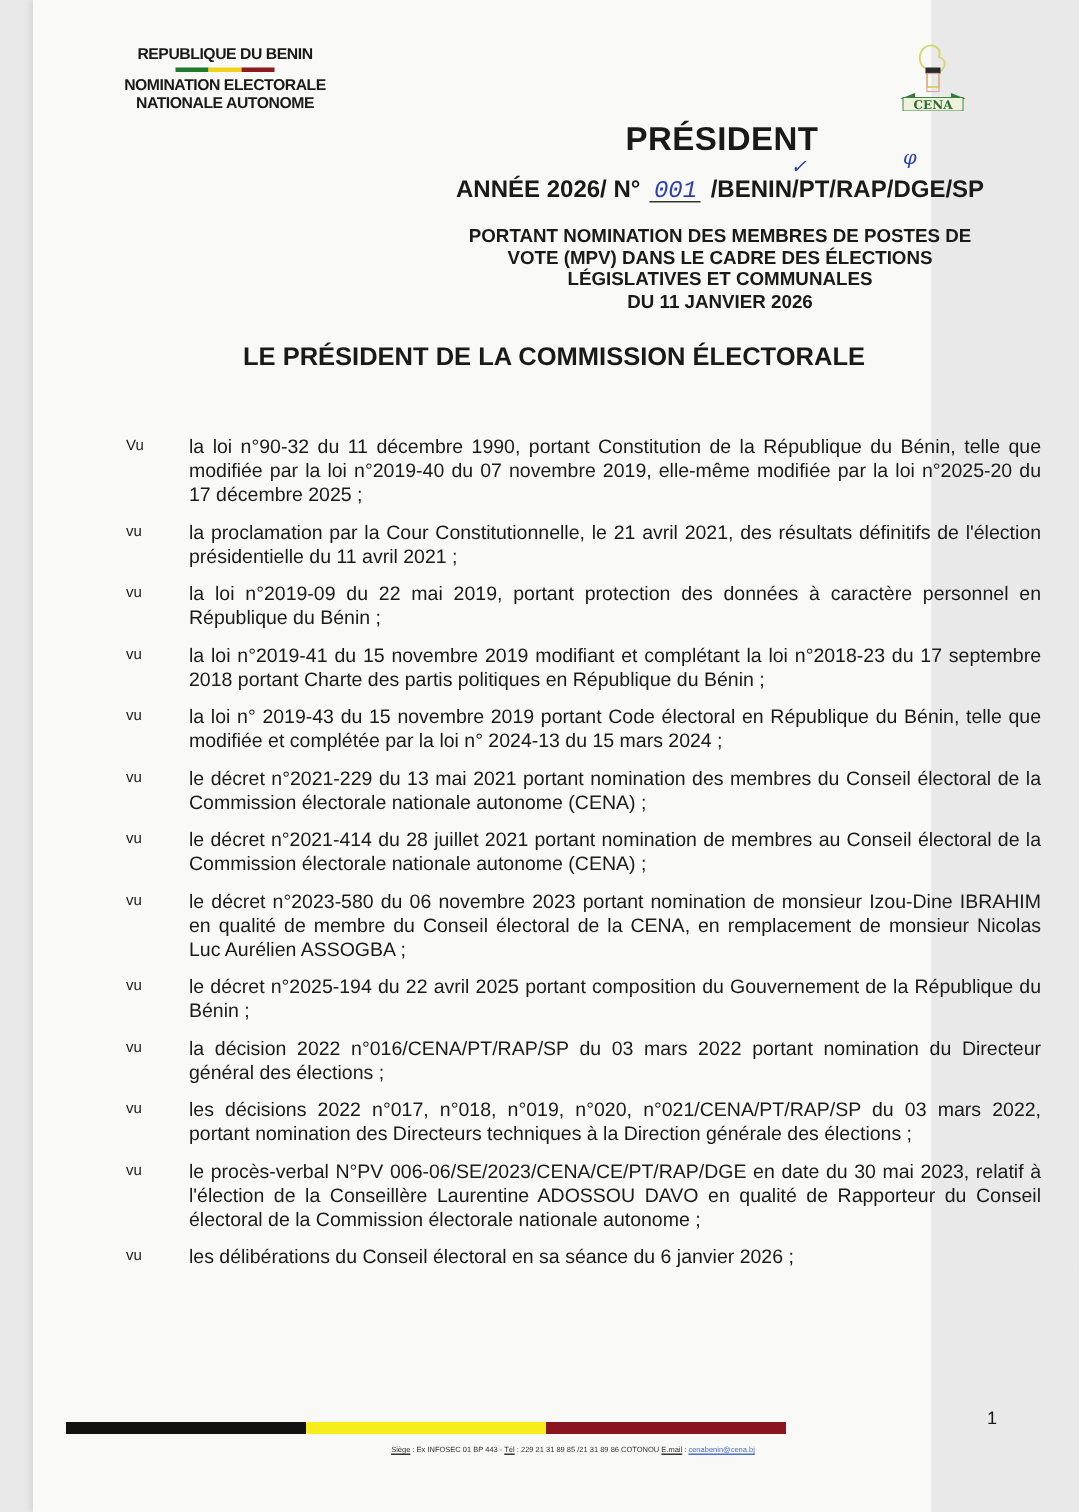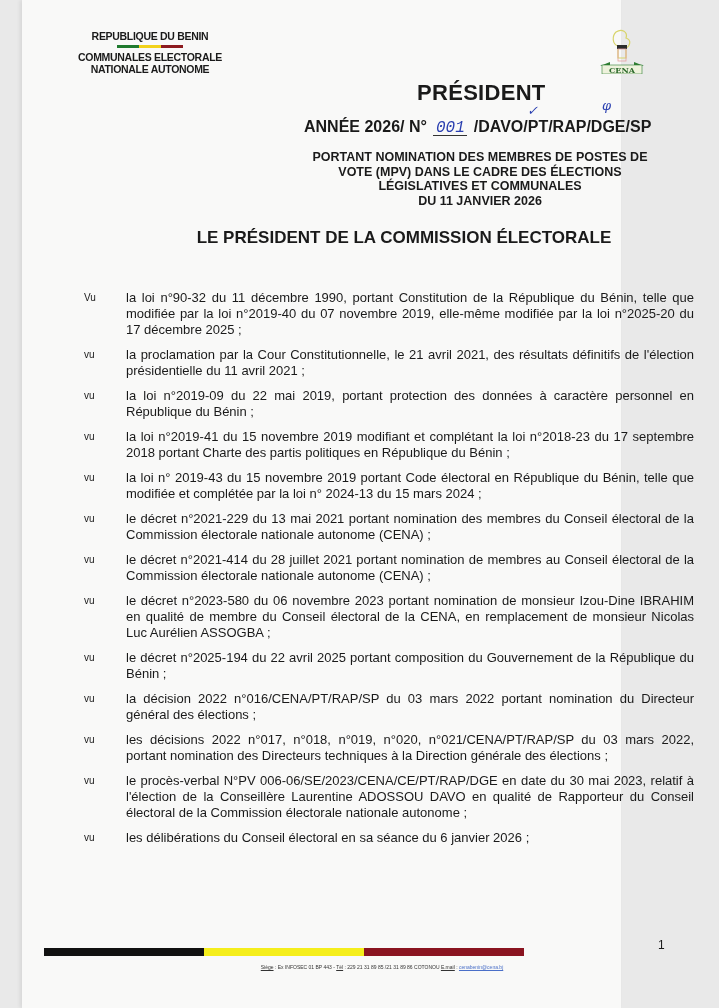--- a/index.html
+++ b/index.html
@@ -92,24 +92,24 @@
       left: 258px;
       top: 150px;
       width: 400px;
       text-align: center;
       font-weight: bold;
       font-size: 12.5px;
       line-height: 14.5px;
     }
     .president {
       position: absolute;
-      left: 152px;
+      left: 140px;
       top: 228px;
       width: 460px;
-      text-align: center;
+      text-align: left;
       font-weight: bold;
       font-size: 17px;
       line-height: 20px;
     }
     .visas {
       position: absolute;
       left: 62px;
       top: 290px;
       width: 610px;
     }
@@ -169,21 +169,21 @@
 
 <div class="page">
 
   <div class="header-left">
     <div>REPUBLIQUE DU BENIN</div>
     <div class="flag-line">
       <span style="background:#1f7a2e"></span>
       <span style="background:#f2d21b"></span>
       <span style="background:#8c1a1f"></span>
     </div>
-    <div>COMMUNALES ELECTORALE</div>
+    <div>NOMINATION ELECTORALE</div>
     <div>NATIONALE AUTONOME</div>
   </div>
 
   <svg class="logo" viewBox="0 0 60 46">
     <path d="M24 4 C30 0 36 4 34 10 C40 12 38 18 34 20 L34 30 L26 30 L26 18 C20 16 20 8 24 4 Z" fill="none" stroke="#d8d46a" stroke-width="1.2"></path>
     <rect x="25" y="17" width="10" height="4" fill="#2b2b2b"></rect>
     <rect x="26" y="21" width="8" height="12" fill="none" stroke="#e3a0a0" stroke-width="0.8"></rect>
     <path d="M8 38 L18 34 L18 38 Z" fill="#2e7d32"></path>
     <path d="M52 38 L42 34 L42 38 Z" fill="#2e7d32"></path>
     <rect x="10" y="37" width="40" height="9" fill="#eef2dc" stroke="#2e7d32" stroke-width="0.6"></rect>
@@ -191,21 +191,21 @@
   </svg>
 
   <span class="handwriting" style="left:505px; top:103px;">✓</span>
   <span class="handwriting" style="left:580px; top:98px;">φ</span>
 
   <div class="title">PRÉSIDENT</div>
 
   <div class="decision-no">
     <span>ANNÉE 2026/ N°</span>
     <span class="num">001</span>
-    <span>/DAVO/PT/RAP/DGE/SP</span>
+    <span>/BENIN/PT/RAP/DGE/SP</span>
   </div>
 
   <div class="subject">
     <div>PORTANT NOMINATION DES MEMBRES DE POSTES DE</div>
     <div>VOTE (MPV) DANS LE CADRE DES ÉLECTIONS</div>
     <div>LÉGISLATIVES ET COMMUNALES</div>
     <div>DU 11 JANVIER 2026</div>
   </div>
 
   <div class="president">

